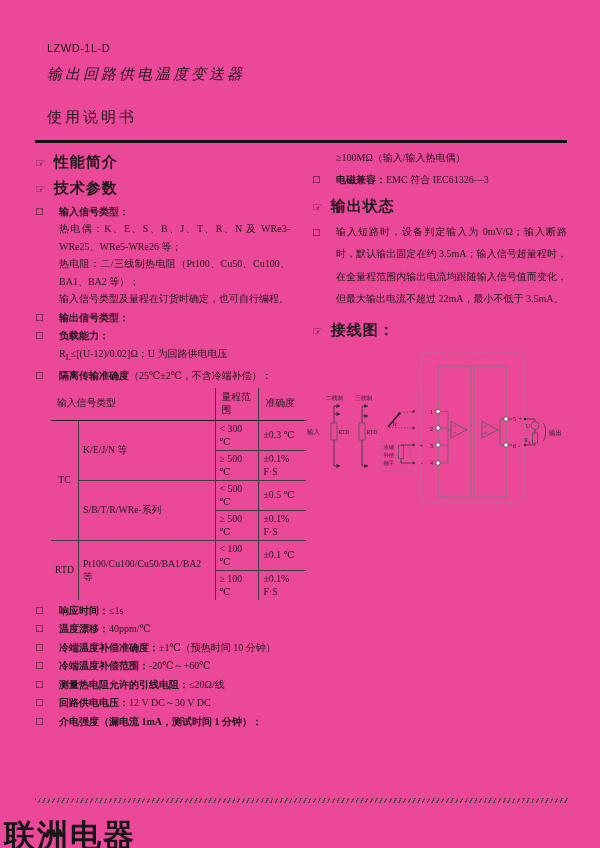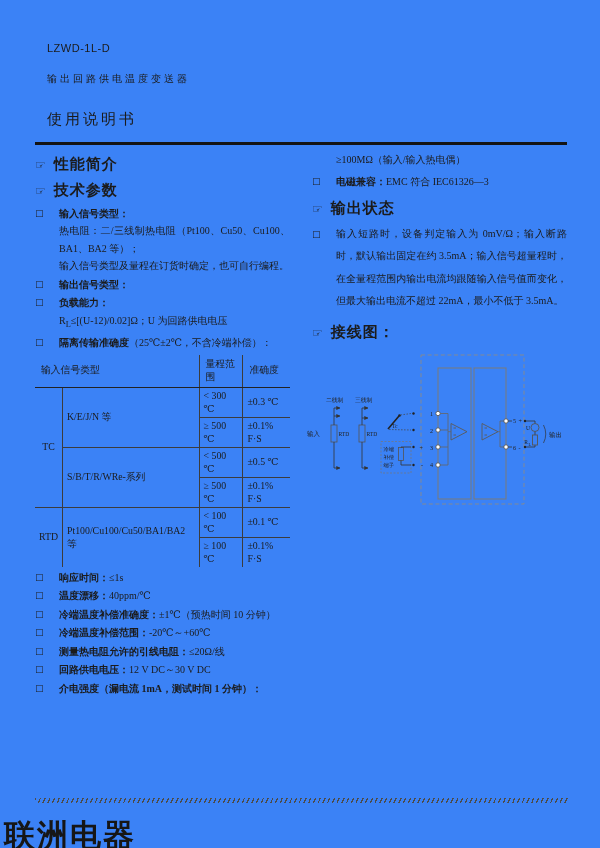--- a/index.html
+++ b/index.html
@@ -1,24 +1,24 @@
 <!DOCTYPE html>
 <html><head>
 <meta charset="utf-8">
 <style>
   html,body{margin:0;padding:0;background:#e8e8e8;}
   .page{
     position:relative; width:600px; height:848px; margin:0 auto;
-    background:#3b82f6; color:#1b1b1b; overflow:hidden;
+    background:#ec4899; color:#1b1b1b; overflow:hidden;
     font-family:"Liberation Serif","DejaVu Serif",serif; font-size:10px;
   }
   
   .hdr{padding:42px 40px 0 47px;}
   .hdr .model{font-family:"Liberation Sans","DejaVu Sans",sans-serif;font-size:11px;letter-spacing:.5px;}
-  .hdr .title{font-size:10px;letter-spacing:3px;margin-top:18px;}
+  .hdr .title{font-size:15px;letter-spacing:3px;margin-top:11px;font-style:italic;}
   .hdr .subtitle{font-size:15px;letter-spacing:3px;margin-top:24px;}
   .top-rule{height:2.6px;background:#141414;margin:13px 33px 0 35px;}
   
   .columns{display:flex;align-items:flex-start;padding:0 33px 0 35px;margin-top:5px;}
   .col{width:50%;box-sizing:border-box;}
   .col-left{padding-right:11px;}
   .col-right{padding-left:11px;}
   
   .sec{display:flex;align-items:baseline;margin:5px 0 5px;}
   .sec .hand{font-family:"DejaVu Sans",sans-serif;font-size:12px;margin-right:8px;line-height:1;}
@@ -26,21 +26,21 @@
   
   .para{line-height:24px;text-align:justify;text-indent:20px;}
   
   .li{display:flex;line-height:17.5px;margin-top:1px;}
   .li .bullet{flex:none;width:24px;font-family:"DejaVu Sans",sans-serif;font-size:9px;}
   .li .li-body{flex:1;text-align:justify;}
   .lbl{font-weight:bold;}
   .ind{margin-left:24px;line-height:17.5px;text-align:justify;}
   .rp{line-height:22.5px;}
   
-  table.spec{border-collapse:collapse;border:hidden;width:100%;margin:3px 0 2px;font-size:9.8px;}
+  table.spec{border-collapse:collapse;border:hidden;width:100%;margin:3px 16px 2px;font-size:9.8px;}
   table.spec th,table.spec td{border:1px solid #3c3c3c;padding:1px 4px;line-height:13.5px;font-weight:normal;vertical-align:middle;}
   table.spec tr.h th{border-bottom:1.6px solid #222;text-align:left;padding:2px 4px 3px 6px;}
   table.spec td.ctr{text-align:center;}
   table.spec td{height:15.5px;}
   
   .foot-rule{position:absolute;left:35px;right:32px;top:798px;height:5px;
     background:repeating-linear-gradient(115deg,#4c4c4c 0 1.3px,transparent 1.3px 4.3px);}
   .foot-row{position:absolute;left:35px;right:32px;top:848px;display:flex;justify-content:space-between;font-size:9.6px;}
   .foot-page{letter-spacing:1px;padding-left:18px;}
   .foot-co b{font-weight:bold;text-align:center;}
@@ -72,20 +72,21 @@
 
       <div class="sec" style="margin-top:7px;">
         <span class="hand">☞</span>
         <span class="sec-t">技术参数</span>
       </div>
 
       <div class="li">
         <span class="bullet">□</span>
         <div class="li-body"><span class="lbl">输入信号类型：</span></div>
       </div>
+      <div class="ind">热电偶：K、E、S、B、J、T、R、N 及 WRe3-WRe25、WRe5-WRe26 等；</div>
       <div class="ind">热电阻：二/三线制热电阻（Pt100、Cu50、Cu100、BA1、BA2 等）；</div>
       <div class="ind">输入信号类型及量程在订货时确定，也可自行编程。</div>
 
       <div class="li">
         <span class="bullet">□</span>
         <div class="li-body"><span class="lbl">输出信号类型：</span></div>
       </div>
 
       <div class="li">
         <span class="bullet">□</span>

